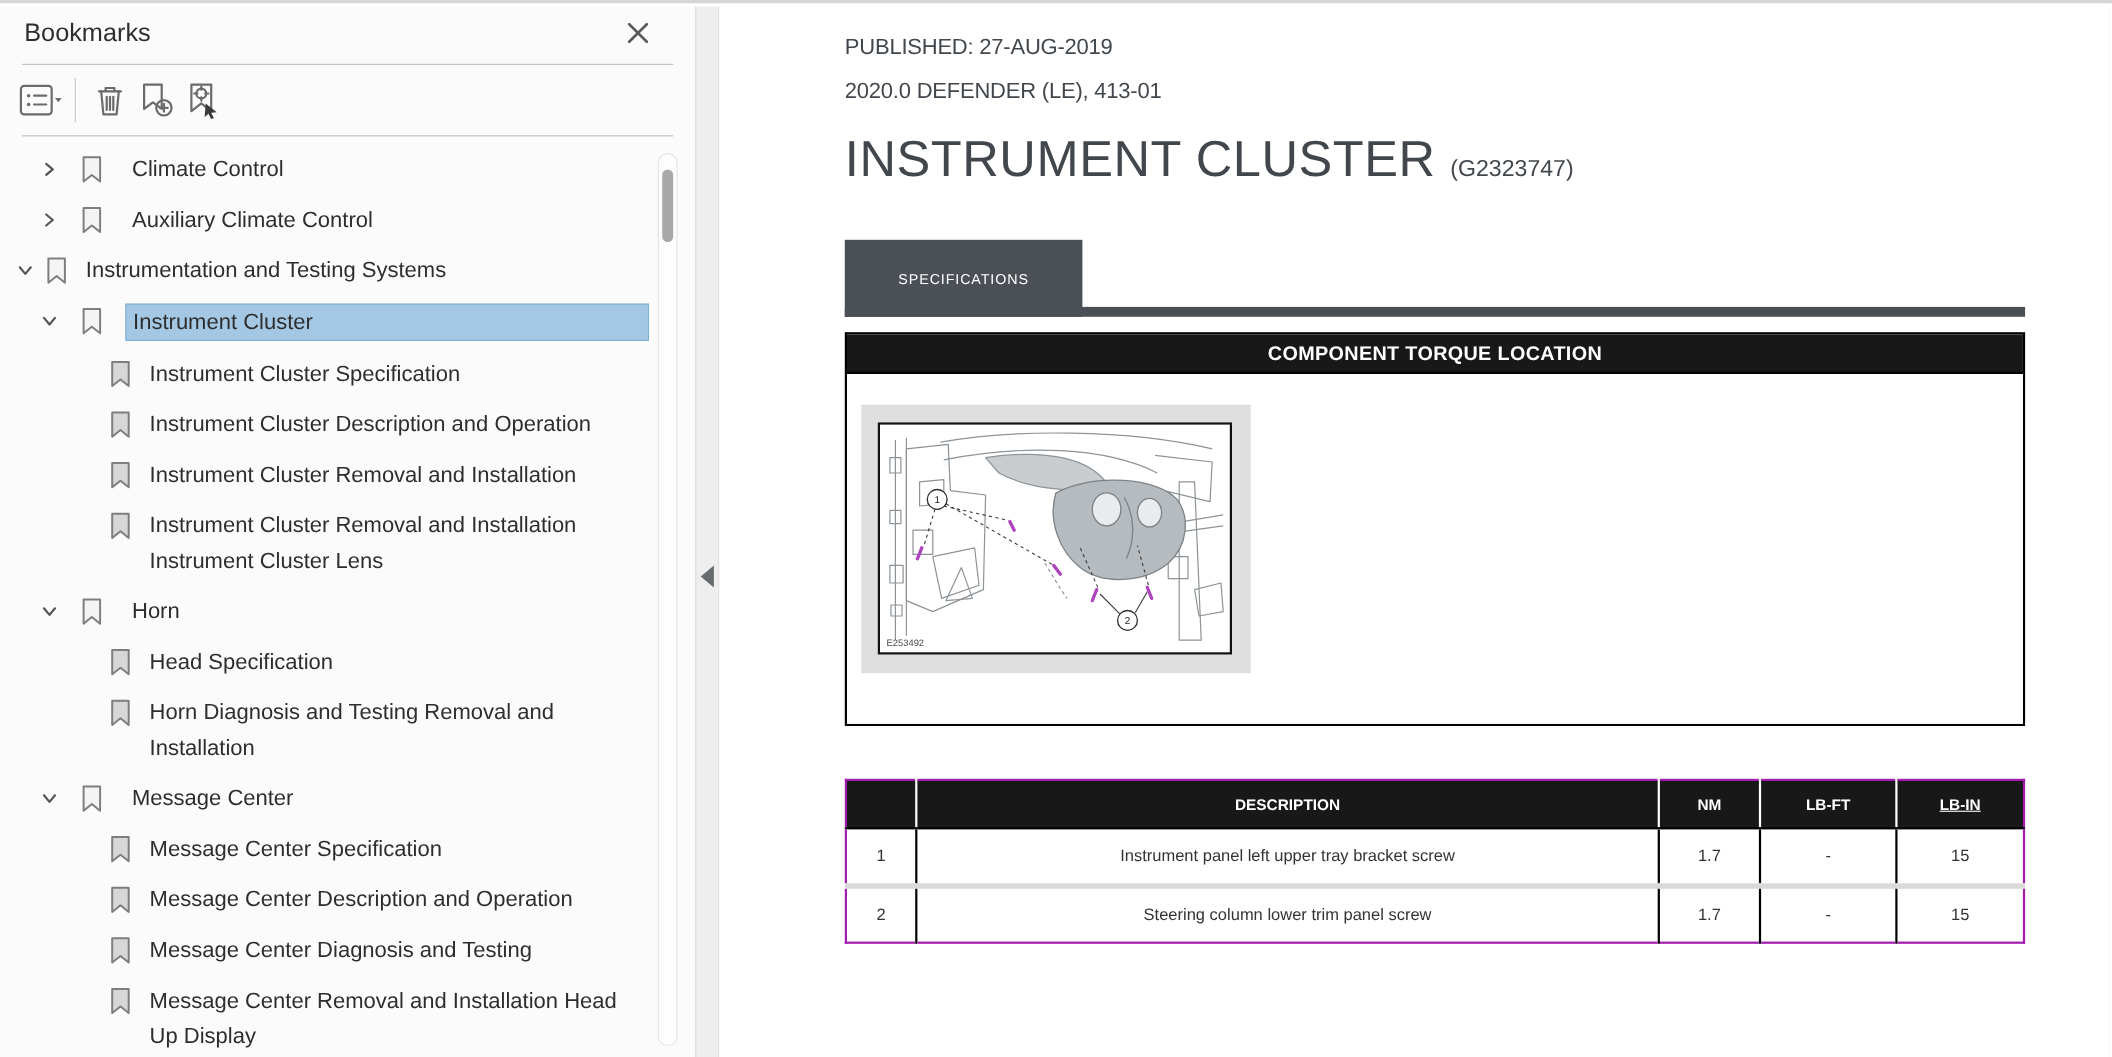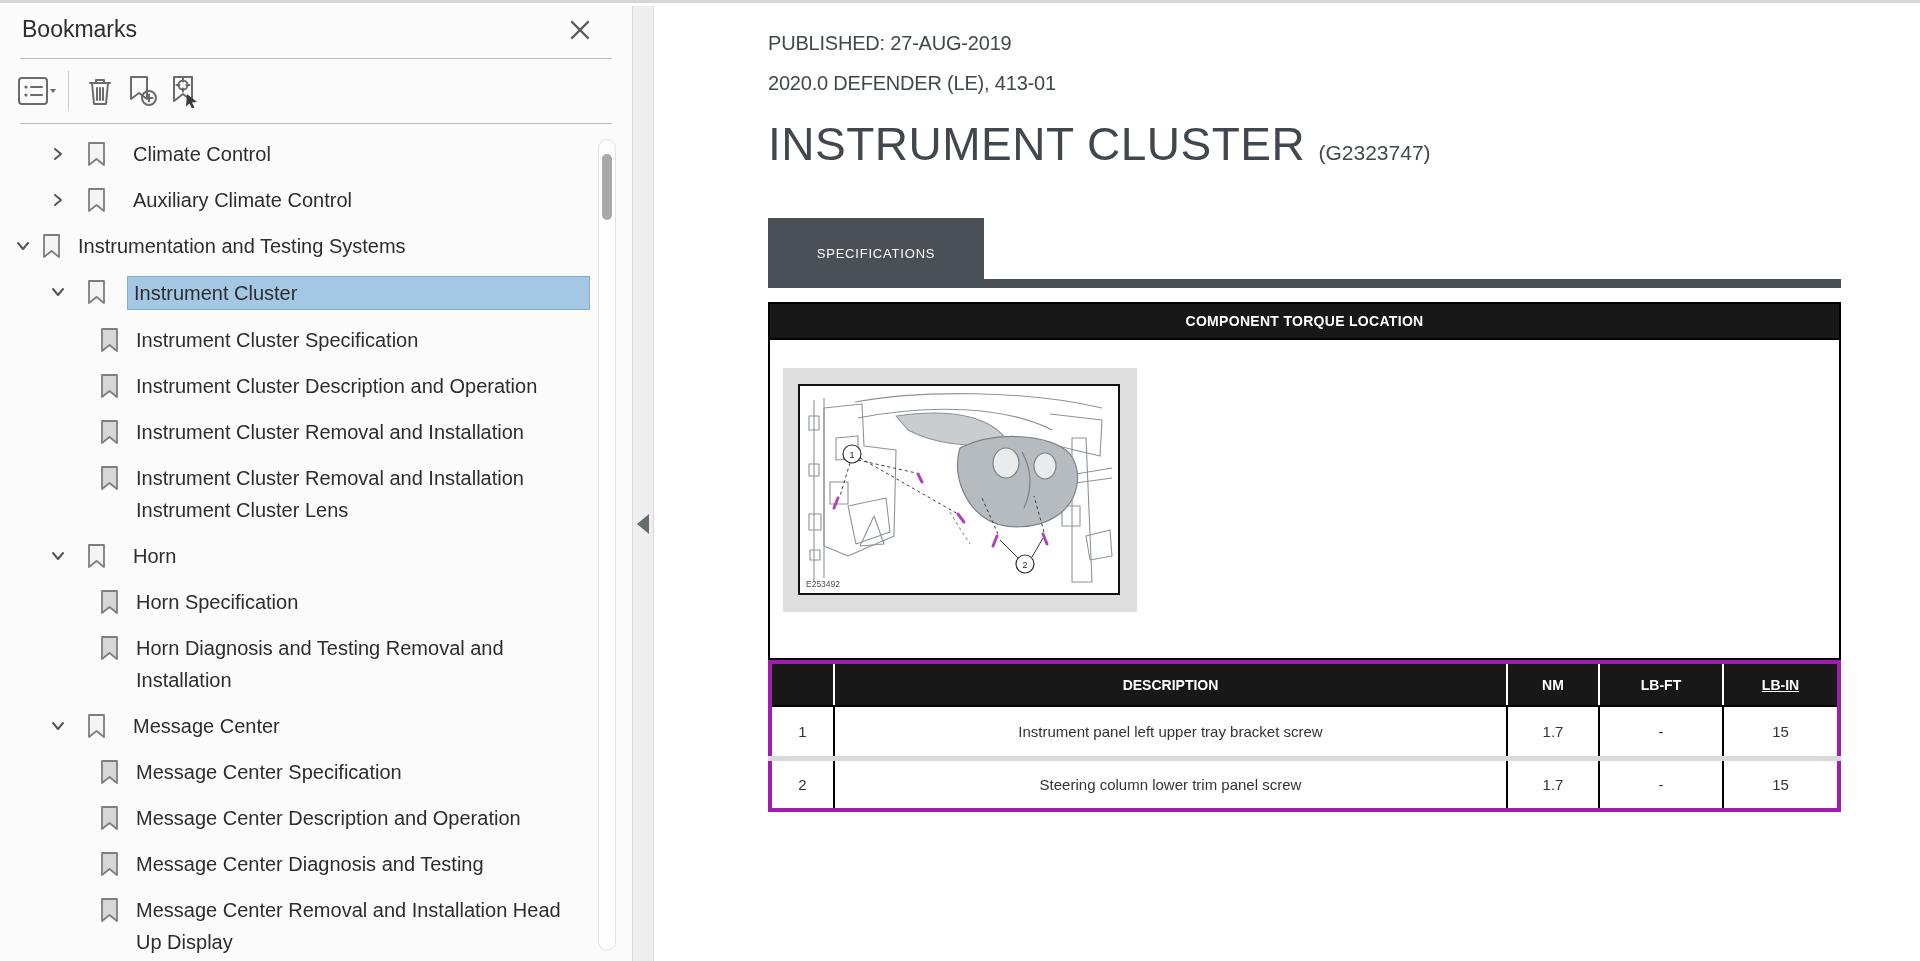--- a/index.html
+++ b/index.html
@@ -24,21 +24,21 @@
     justify-content:center; cursor:pointer; }
   .tb-sep { width:1px; height:40px; background:#c9c9c9; margin:0 10px; }
   .tree { padding:14px 0 0 0; }
   .tree-row { display:flex; align-items:flex-start; margin-bottom:14px;
     font-size:20px; line-height:32px; color:#2d2d2d; cursor:pointer; }
   .tree-row .chev { width:30px; min-width:30px; height:32px; display:flex;
     align-items:center; justify-content:center; }
   .tree-row .bm { width:26px; min-width:26px; height:32px; display:flex;
     align-items:center; justify-content:center; margin-right:8px; }
   .tree-row.lvl0 { padding-left:8px; }
-  .tree-row.lvl1 { padding-left:43px;gap:10px; }
+  .tree-row.lvl1 { padding-left:30px;gap:10px; }
   .tree-row.lvl2 { padding-left:96px; }
   .tree-row .lbl { flex:1; margin-right:42px; padding:0 6px; }
   .tree-row.selected .lbl { background:var(--selection-blue);
     border:1px solid var(--selection-border); }
 
   
   .sb-scroll { position:absolute; right:16px; top:133px; width:18px; height:812px;
     border:1px solid #e3e3e3; border-radius:9px; background:#fdfdfd; }
   .sb-thumb { position:absolute; left:3px; top:14px; width:10px; height:66px;
     border-radius:5px; background:#a9a9a9; cursor:pointer; }
@@ -67,31 +67,31 @@
   .tabbar .bar { position:absolute; left:0; right:0; bottom:0; height:9px;
     background:var(--tab-dark); }
   .tab { position:absolute; left:0; top:0; width:216px; height:70px;
     background:var(--tab-dark); color:#fff; font-size:13px; letter-spacing:0.8px;
     display:flex; align-items:center; justify-content:center; cursor:pointer; }
 
   .section-heading { margin-top:27px; font-size:20px; font-weight:bold; }
 
   .figure-box { margin-top:14px; border:2px solid #000; }
   .figure-header { height:36px; background:var(--table-header-black); color:#fff;
-    font-size:14px; font-weight:bold; letter-spacing:0.3px; display:flex;
+    font-size:18px; font-weight:bold; letter-spacing:0.3px; display:flex;
     align-items:center; justify-content:center; border-bottom:2px solid #000; }
   .figure-body { height:318px; background:#fff; position:relative; }
   .figure-mat { position:absolute; left:13px; top:28px; width:354px; height:244px;
     background:#dedede; cursor:pointer; }
   .figure-inner { position:absolute; left:15px; top:16px; width:322px; height:211px;
     background:#fff; border:2px solid #111; }
   .figure-inner svg { width:100%; height:100%; display:block; }
 
-  .torque-table { width:100%; border-collapse:collapse;
-    border:4px solid #a21caf; }
+  .torque-table { margin-top:48px; width:100%; border-collapse:collapse;
+    border:2px solid #a21caf; }
   .torque-table th { background:var(--table-header-black); color:#fff; font-size:14px;
     font-weight:bold; height:44px; border-left:2px solid #fff; }
   .torque-table th:first-child { border-left:none; width:64px; }
   .torque-table th.col-nm { width:92px; }
   .torque-table th.col-lbft { width:124px; }
   .torque-table th.col-lbin { width:116px;text-decoration:underline; }
   .torque-table td { background:#fff; color:#333; font-size:15px; text-align:center;
     height:52px; border-left:2px solid #000; }
   .torque-table td:first-child { border-left:none; }
   .torque-table tbody tr + tr td { border-top:5px solid #d9d9d9; }
@@ -248,21 +248,21 @@
           </svg>
         </span>
         <span class="lbl">Horn</span>
       </div>
       <div class="tree-row lvl2">
         <span class="bm">
           <svg width="21" height="26" viewBox="0 0 21 26">
             <path d="M3 2 h15 v22 l-7.5 -6 l-7.5 6 z" fill="#d7d7d7" stroke="#7e7e7e" stroke-width="1.8" stroke-linejoin="round"></path>
           </svg>
         </span>
-        <span class="lbl">Horn Specification</span>
+        <span class="lbl">Head Specification</span>
       </div>
       <div class="tree-row lvl2">
         <span class="bm">
           <svg width="21" height="26" viewBox="0 0 21 26">
             <path d="M3 2 h15 v22 l-7.5 -6 l-7.5 6 z" fill="#d7d7d7" stroke="#7e7e7e" stroke-width="1.8" stroke-linejoin="round"></path>
           </svg>
         </span>
         <span class="lbl">Horn Diagnosis and Testing Removal and Installation</span>
       </div>
       <div class="tree-row lvl1">

